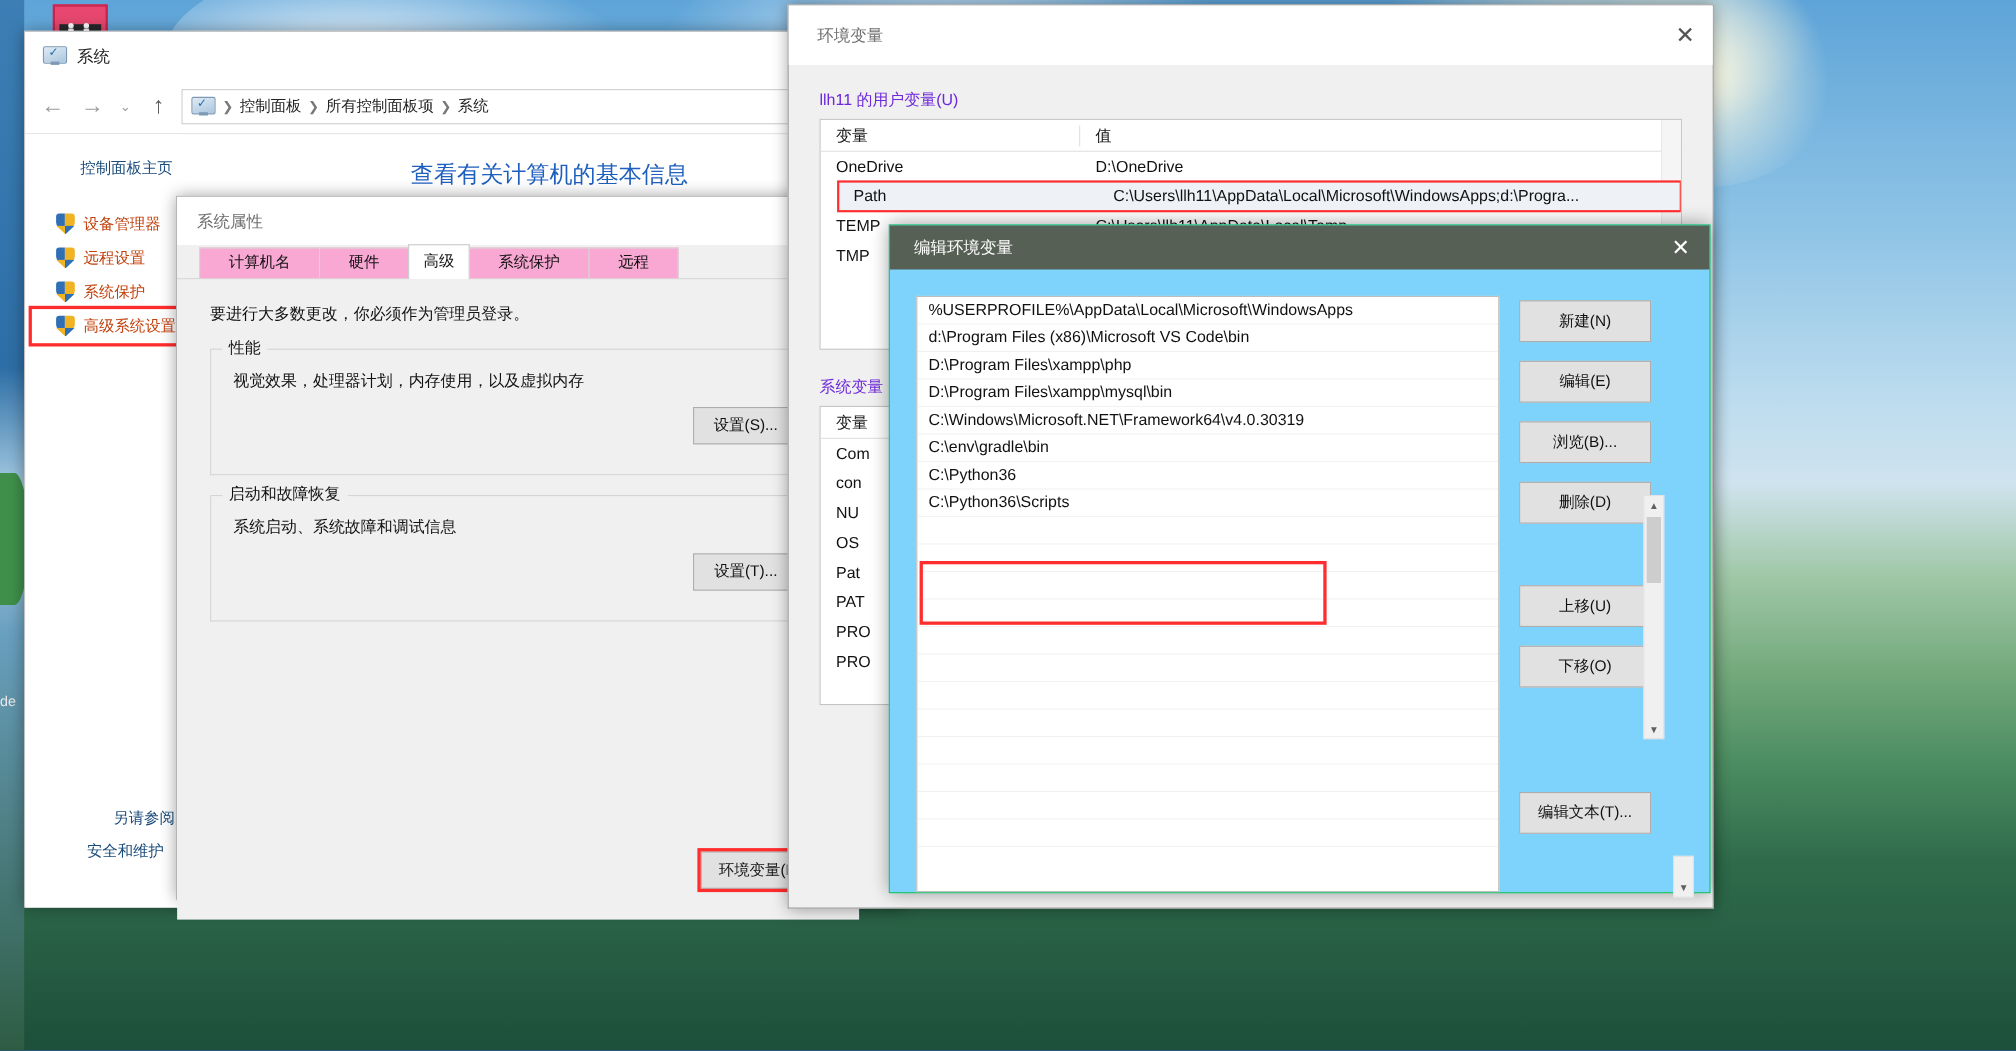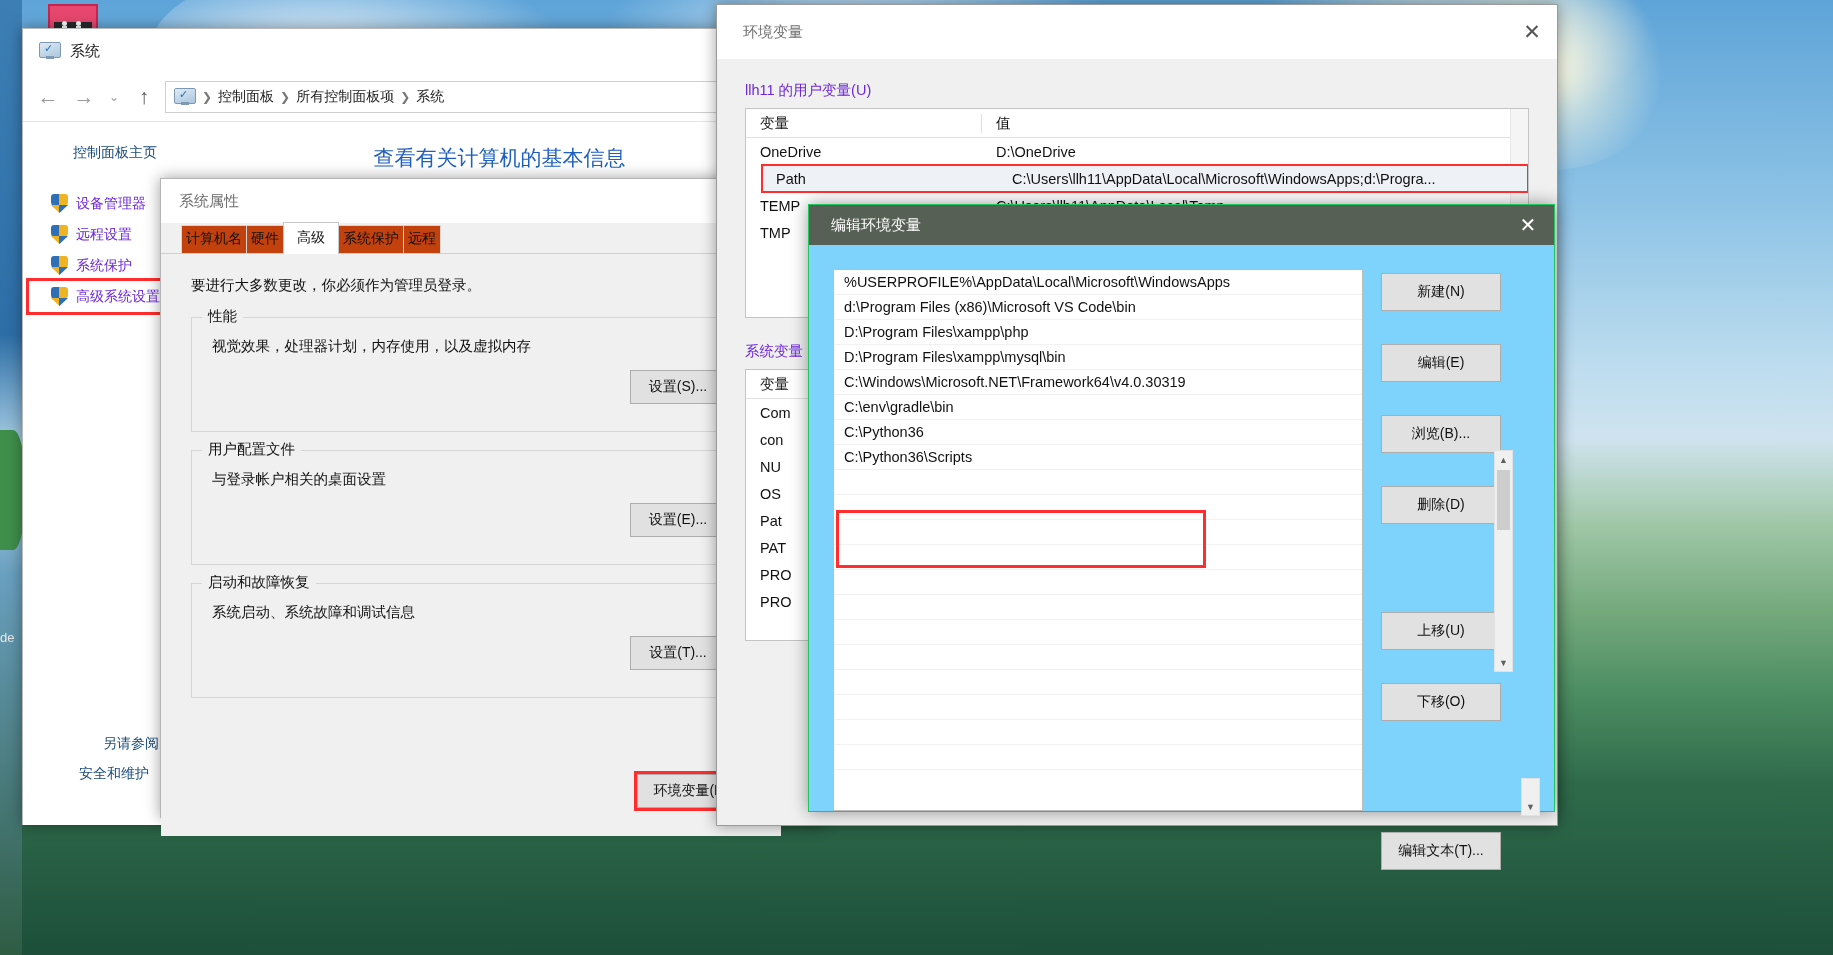--- a/index.html
+++ b/index.html
@@ -45,36 +45,36 @@
   #cp .cp-title span.t{font-size:15px;color:#222;}
   #cp .navbar{height:48px;display:flex;align-items:center;padding:0 10px;gap:6px;background:#fff;}
   .navbtn{width:30px;height:30px;display:flex;align-items:center;justify-content:center;color:#9b9b9b;font-size:21px;}
   .navbtn.en{color:#5a5a5a;}
   .addrbar{flex:1;height:30px;border:1px solid #cfcfcf;background:#fff;display:flex;align-items:center;padding:0 8px;gap:6px;font-size:14px;color:#222;}
   .addrbar .sep{color:#777;font-size:12px;}
   .addr-caret{width:26px;height:28px;display:flex;align-items:center;justify-content:center;color:#444;font-size:12px;}
   #cp .cp-body{display:flex;height:703px;border-top:1px solid #e4e4e4;}
   #cp .cp-side{width:143px;padding:22px 0 0 0;background:#fff;}
   .cp-home{font-size:14px;color:#1a4b7a;padding:0 0 26px 50px;}
-  .side-item{display:flex;align-items:center;gap:8px;height:31px;padding-left:28px;font-size:14px;color:#6d28d9;position:relative;}
+  .side-item{display:flex;align-items:center;gap:8px;height:31px;padding-left:28px;font-size:14px;color:#c2410c;position:relative;}
   .shield{width:17px;height:19px;position:relative;flex:0 0 17px;}
   .shield .l{position:absolute;left:0;top:0;width:8px;height:14px;background:#2f6fb5;border-radius:3px 0 0 6px;}
   .shield .r{position:absolute;left:8px;top:0;width:9px;height:14px;background:#f0b323;border-radius:0 3px 6px 0;}
   .shield .b{position:absolute;left:0;top:11px;width:17px;height:8px;background:linear-gradient(90deg,#f0b323 50%,#2f6fb5 50%);clip-path:polygon(0 0,100% 0,50% 100%);}
   .side-item.hl{outline:3px solid #ff2d2d;outline-offset:0;margin-left:6px;padding-left:22px;width:152px;box-sizing:border-box;}
   #cp .cp-main{flex:1;padding-top:22px;}
   .cp-heading{font-size:21px;color:#1f5fbf;text-align:center;padding-left:10px;}
   .cp-seealso{position:absolute;left:56px;top:706px;font-size:14px;color:#1a4b7a;margin-left:24px;}
   .cp-seealso2{position:absolute;left:56px;top:736px;font-size:14px;color:#1a4b7a;}
 
   
   #sp{left:160px;top:178px;width:620px;height:638px;border:1px solid #b5b5b5;background:#f0f0f0;}
   #sp .sp-title{height:44px;display:flex;align-items:center;padding-left:18px;font-size:15px;color:#6f6f6f;background:#fff;}
   .tabs{display:flex;align-items:flex-end;height:30px;padding-left:20px;background:#f0f0f0;border-bottom:1px solid #d0d0d0;}
-  .tab{font-size:14px;color:#111;padding:4px 4px 5px;background:#c2410c;border:1px solid #d6d6d6;border-bottom:none;margin-right:-1px;}
+  .tab{font-size:14px;color:#111;padding:4px 26px 5px;background:#f9a8d4;border:1px solid #d6d6d6;border-bottom:none;margin-right:-1px;}
   .tab.active{background:#fff;border-color:#c9c9c9;padding:6px 13px 7px;position:relative;top:1px;}
   .sp-body{padding:22px 24px 0 30px;background:#f0f0f0;height:560px;position:relative;}
   .sp-lead{font-size:14.5px;color:#111;margin-bottom:22px;}
   fieldset.grp{border:1px solid #d5d5d5;border-top:none;margin:0 0 18px 0;padding:0 0 16px 0;position:relative;}
   .grp-lbl{position:absolute;left:10px;top:-10px;background:#f0f0f0;padding:0 6px;font-size:14.5px;color:#111;}
   .grp-top{position:absolute;left:0;right:0;top:0;height:1px;background:#d5d5d5;}
   .grp-inner{padding:20px 16px 0 20px;min-height:78px;position:relative;}
   .grp-desc{font-size:14.5px;color:#111;}
   .btn{background:#e1e1e1;border:1px solid #adadad;font-size:14px;color:#111;padding:7px 14px;min-width:96px;text-align:center;font-family:"Liberation Sans","DejaVu Sans",sans-serif;}
   .grp-btnrow{display:flex;justify-content:flex-end;padding:14px 14px 0 0;}
@@ -101,21 +101,21 @@
 
   
   #ee{left:808px;top:204px;width:745px;height:606px;border:1px solid #22c55e;background:#7dd3fc;box-shadow:0 0 16px rgba(0,0,0,.4);}
   #ee .ee-title{height:40px;display:flex;align-items:center;justify-content:space-between;padding-left:22px;background:#576055;}
   #ee .ee-title .t{font-size:15px;color:#fff;}
   #ee .ee-close{width:52px;height:40px;display:flex;align-items:center;justify-content:center;color:#fff;font-size:20px;}
   .ee-body{display:flex;padding:24px 22px 0 24px;gap:18px;}
   .ee-list{width:528px;height:540px;background:#fff;border:1px solid #bdbdbd;overflow:hidden;position:relative;}
   .ee-li{height:24px;line-height:24px;font-size:14.5px;color:#111;padding-left:10px;border-bottom:1px solid #f2f2f2;white-space:nowrap;}
   .ee-hl-box{position:absolute;left:2px;top:240px;width:364px;height:52px;border:3px solid #ff2d2d;pointer-events:none;z-index:5;}
-  .ee-btns{display:flex;flex-direction:column;gap:33px;padding-top:4px;}
+  .ee-btns{display:flex;flex-direction:column;gap:17px;padding-top:4px;}
   .ee-btn{width:120px;padding:9px 0;background:#e1e1e1;border:1px solid #adadad;font-size:14px;color:#111;text-align:center;}
   .ee-gap{height:22px;}
   .ee-btn.last{margin-top:78px;}
 
   
   .sb{position:absolute;right:0;top:0;width:17px;bottom:0;background:#f0f0f0;border-left:1px solid #e2e2e2;}
   .sb .up,.sb .dn{height:17px;display:flex;align-items:center;justify-content:center;font-size:9px;color:#606060;}
   .sb .dn{position:absolute;bottom:0;left:0;right:0;}
   .sb-thumb{position:absolute;left:2px;right:2px;top:19px;height:60px;background:#cdcdcd;}
   .ev-sb{position:absolute;right:0;top:0;width:17px;bottom:0;background:#f5f5f5;border-left:1px solid #e8e8e8;}
@@ -240,30 +240,20 @@
       <div class="grp-top"></div>
       <div class="grp-lbl">性能</div>
       <div class="grp-inner">
         <div class="grp-desc">视觉效果，处理器计划，内存使用，以及虚拟内存</div>
         <div class="grp-btnrow">
           <button class="btn">设置(S)...</button>
         </div>
       </div>
     </fieldset>
 
-    <fieldset class="grp">
-      <div class="grp-top"></div>
-      <div class="grp-lbl">用户配置文件</div>
-      <div class="grp-inner">
-        <div class="grp-desc">与登录帐户相关的桌面设置</div>
-        <div class="grp-btnrow">
-          <button class="btn">设置(E)...</button>
-        </div>
-      </div>
-    </fieldset>
 
     <fieldset class="grp">
       <div class="grp-top"></div>
       <div class="grp-lbl">启动和故障恢复</div>
       <div class="grp-inner">
         <div class="grp-desc">系统启动、系统故障和调试信息</div>
         <div class="grp-btnrow">
           <button class="btn">设置(T)...</button>
         </div>
       </div>

